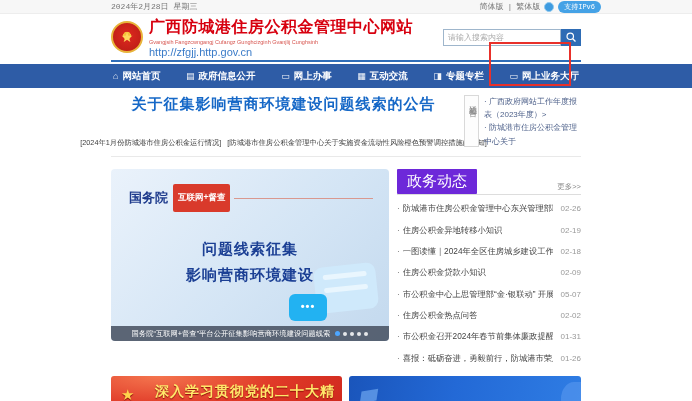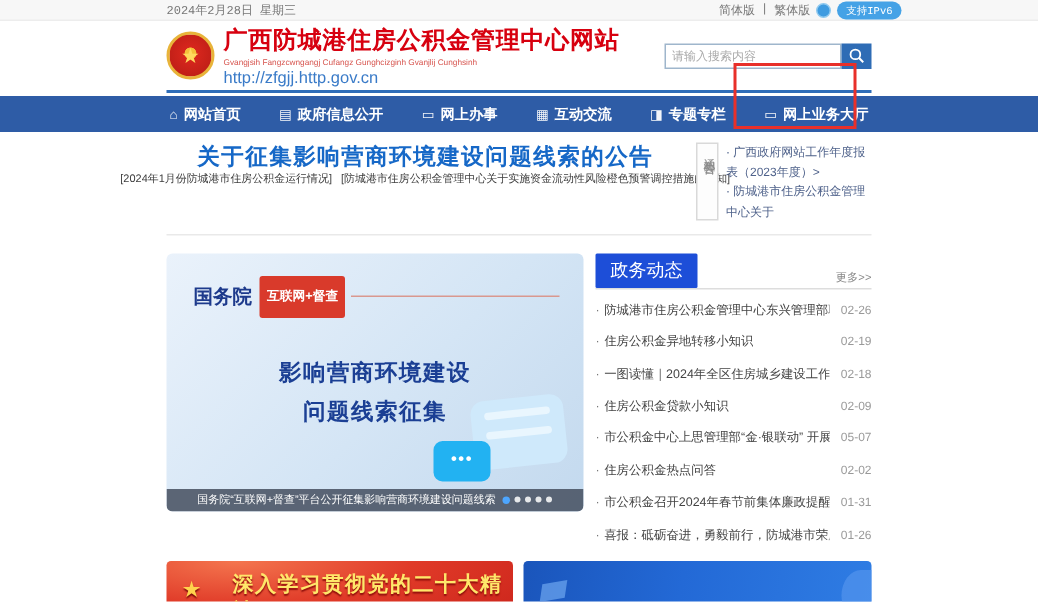--- a/index.html
+++ b/index.html
@@ -36,21 +36,21 @@
   .nav-icon { font-size:9px; font-weight:normal; opacity:.95; }
 
   
   .annotation { position:absolute; left:489px; top:42px; width:82px; height:44px; border:2px solid #e8302a; z-index:20; pointer-events:none; }
 
   
   .announce { padding:7px 0 6px 0; }
   .announce .inner { display:flex; gap:8px; border-bottom:1px solid #e9e9e9; padding-bottom:8px; }
   .announce-left { width:345px; text-align:center; }
   .announce-title { color:#1668c7; font-size:15px; font-weight:bold; letter-spacing:1px; }
-  .announce-links { margin-top:0; font-size:7.3px; color:#3d3d3d; display:flex; justify-content:center; gap:6px; white-space:nowrap; }
+  .announce-links { margin-top:24px; font-size:7.3px; color:#3d3d3d; display:flex; justify-content:center; gap:6px; white-space:nowrap; }
   .notice { display:flex; gap:5px; flex:1; }
   .notice-label { writing-mode:vertical-rl; text-orientation:upright; font-size:8px; color:#8a8a8a; border:1px solid #d9d9d9; padding:3px 1px; height:52px; letter-spacing:1px; background:#fdfdfd; }
   .notice-list { font-size:8px; color:#4f628b; line-height:1.65; }
   .notice-item { cursor:pointer; }
 
   
   .main { margin-top:6px; }
   .main .inner { display:flex; gap:8px; }
 
   .slider { width:278px; height:172px; border-radius:4px; position:relative; overflow:hidden;
@@ -64,21 +64,21 @@
   .bubble-big i { display:block; height:5px; background:#e9f6fe; border-radius:3px; margin:8px 9px 0 9px; }
   .bubble-small { position:absolute; right:62px; bottom:20px; width:38px; height:27px; background:#22b2f2; border-radius:6px; color:#fff; font-size:11px; letter-spacing:1px; text-align:center; line-height:24px; font-weight:bold; }
   .slider-caption { position:absolute; left:0; bottom:0; width:100%; height:15px; background:rgba(68,78,94,.85); display:flex; align-items:center; justify-content:center; gap:5px; }
   .caption-text { color:#fff; font-size:7.3px; }
   .dots { display:flex; gap:3px; align-items:center; }
   .dot { width:4px; height:4px; border-radius:50%; background:#fff; opacity:.85; cursor:pointer; }
   .dot.active { background:#4da6ff; opacity:1; width:5px; height:5px; }
 
   .news { flex:1; }
   .news-head { display:flex; align-items:flex-end; border-bottom:1px solid #ddd; }
-  .news-tab { background:#1d4ed8; color:#fff; font-size:12px; padding:3px 10px; border-radius:1px; cursor:pointer; }
+  .news-tab { background:#6d28d9; color:#fff; font-size:15px; padding:3px 10px; border-radius:1px; cursor:pointer; }
   .news-more { margin-left:auto; font-size:7.5px; color:#888; cursor:pointer; padding-bottom:2px; }
   .news-list { list-style:none; margin-top:3px; }
   .news-item { display:flex; align-items:baseline; padding:5.2px 0; font-size:8.3px; color:#444; cursor:pointer; }
   .news-dot { color:#777; margin-right:3px; }
   .news-title { white-space:nowrap; overflow:hidden; max-width:150px; }
   .news-date { margin-left:auto; color:#999; font-size:8px; }
 
   
   .banners { margin-top:7px; }
   .banners .inner { display:flex; gap:7px; }
@@ -185,22 +185,22 @@
   <div class="main">
     <div class="inner">
 
       <div class="slider">
         <div class="slider-head">
           <span class="slider-gov">国务院</span>
           <span class="slider-badge">互联网+督查</span>
           <span class="slider-rule"></span>
         </div>
         <div class="slider-title">
+          <div>问题线索征集</div>
           <div>影响营商环境建设</div>
-          <div>问题线索征集</div>
         </div>
         <div class="bubble-big">
             <i></i>
             <i></i>
           </div>
         <div class="bubble-small">•••</div>
         <div class="slider-caption">
           <span class="caption-text">国务院“互联网+督查”平台公开征集影响营商环境建设问题线索</span>
           <span class="dots">
             <span class="dot active"></span>

